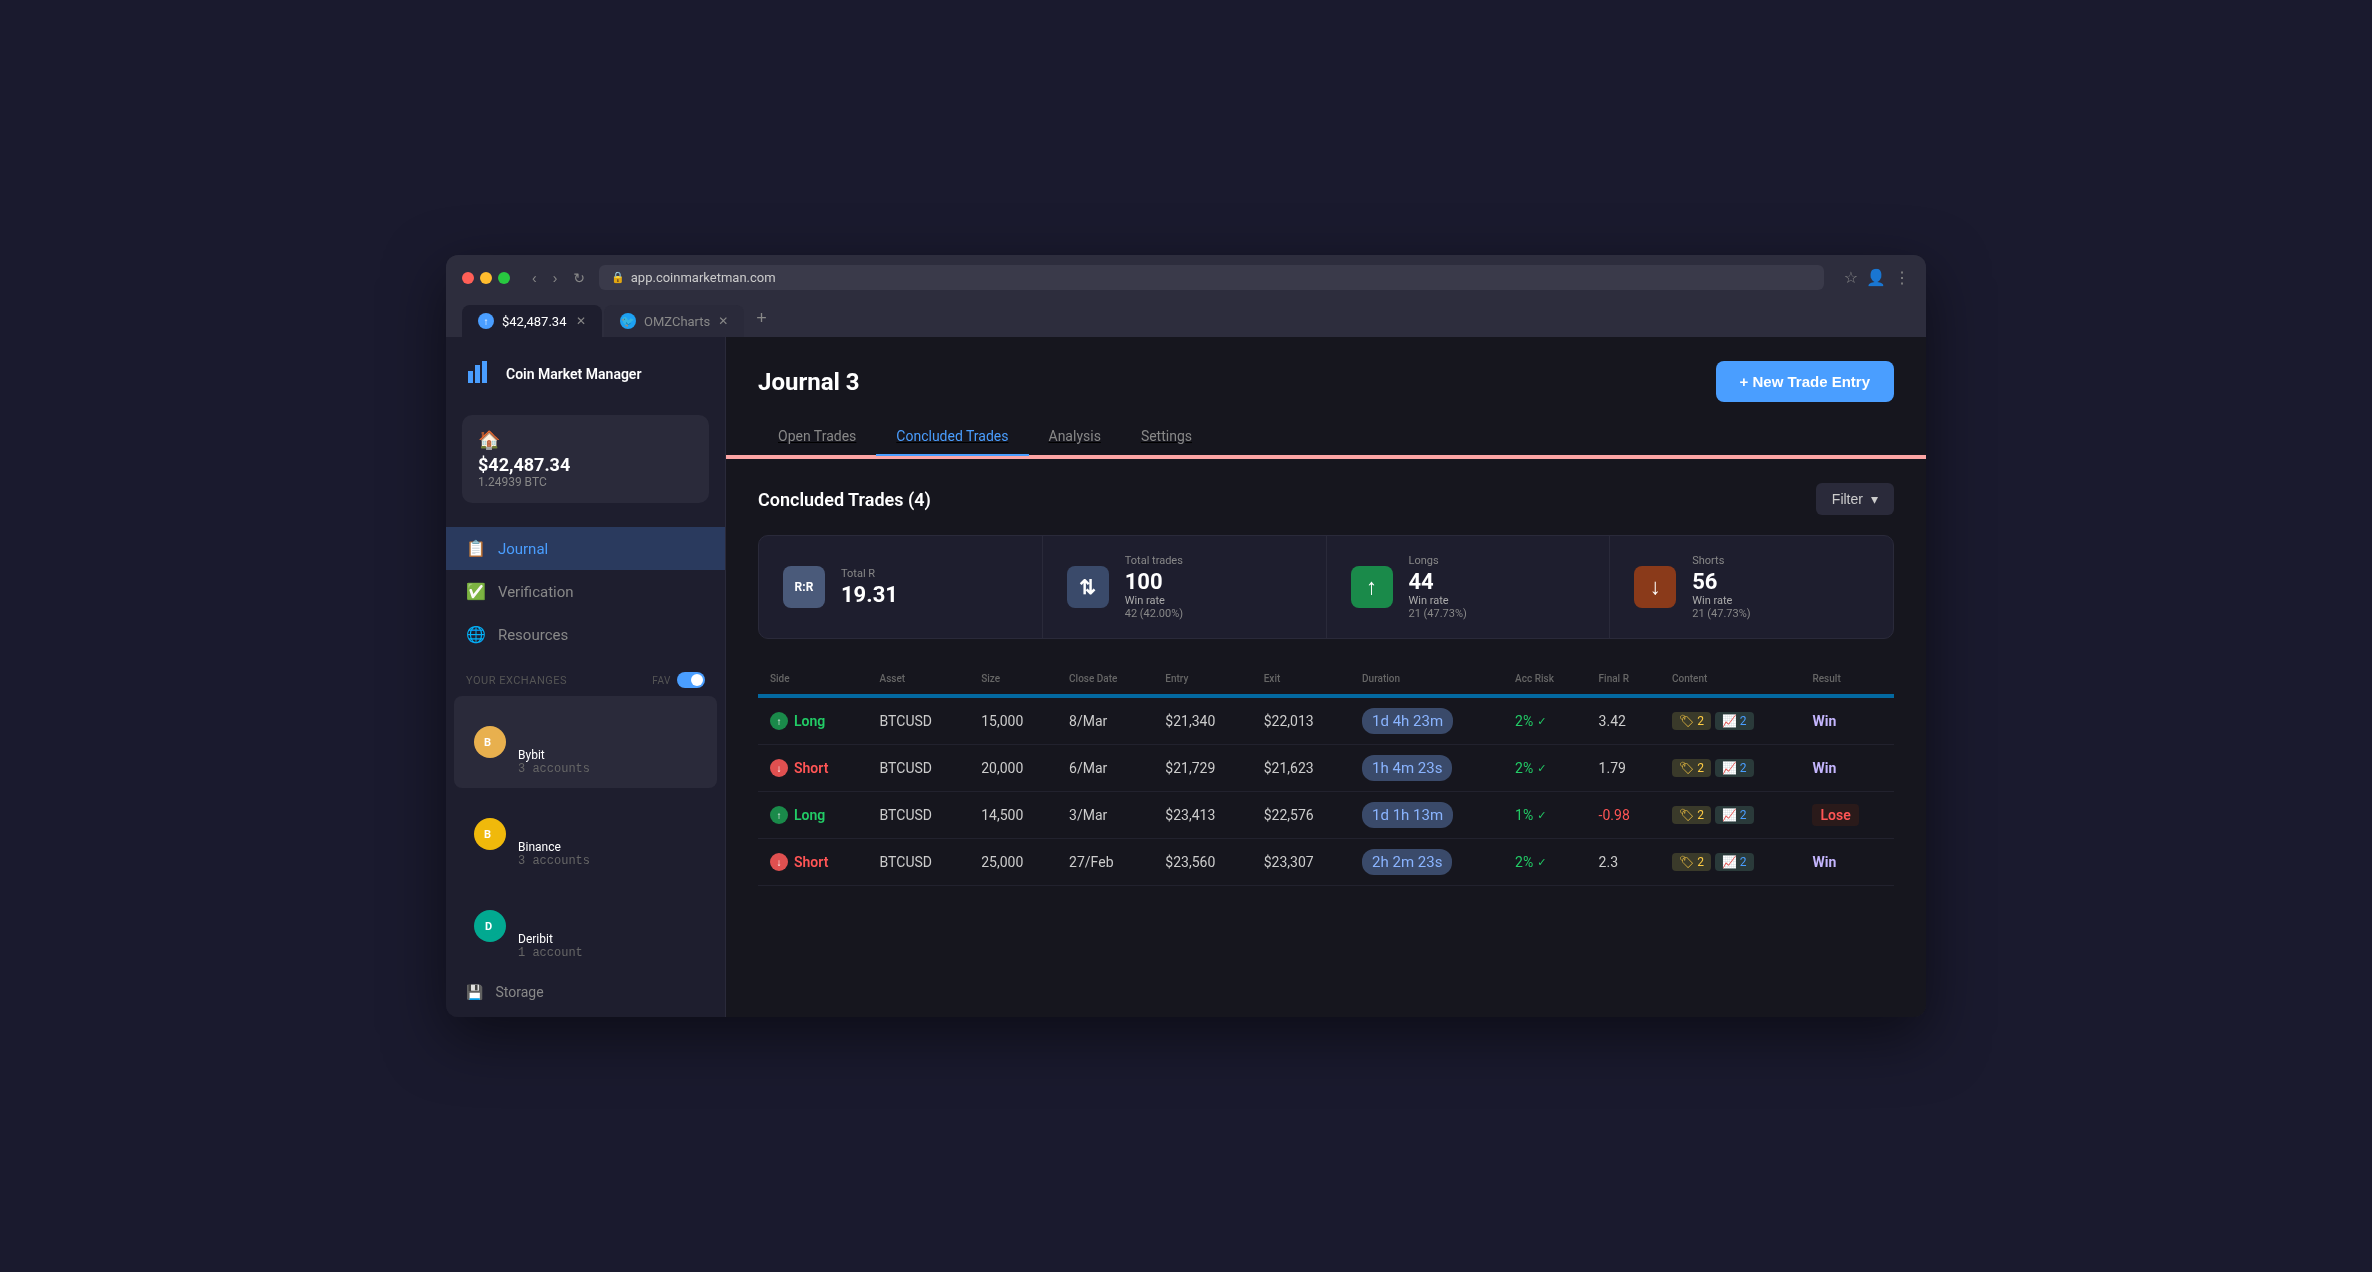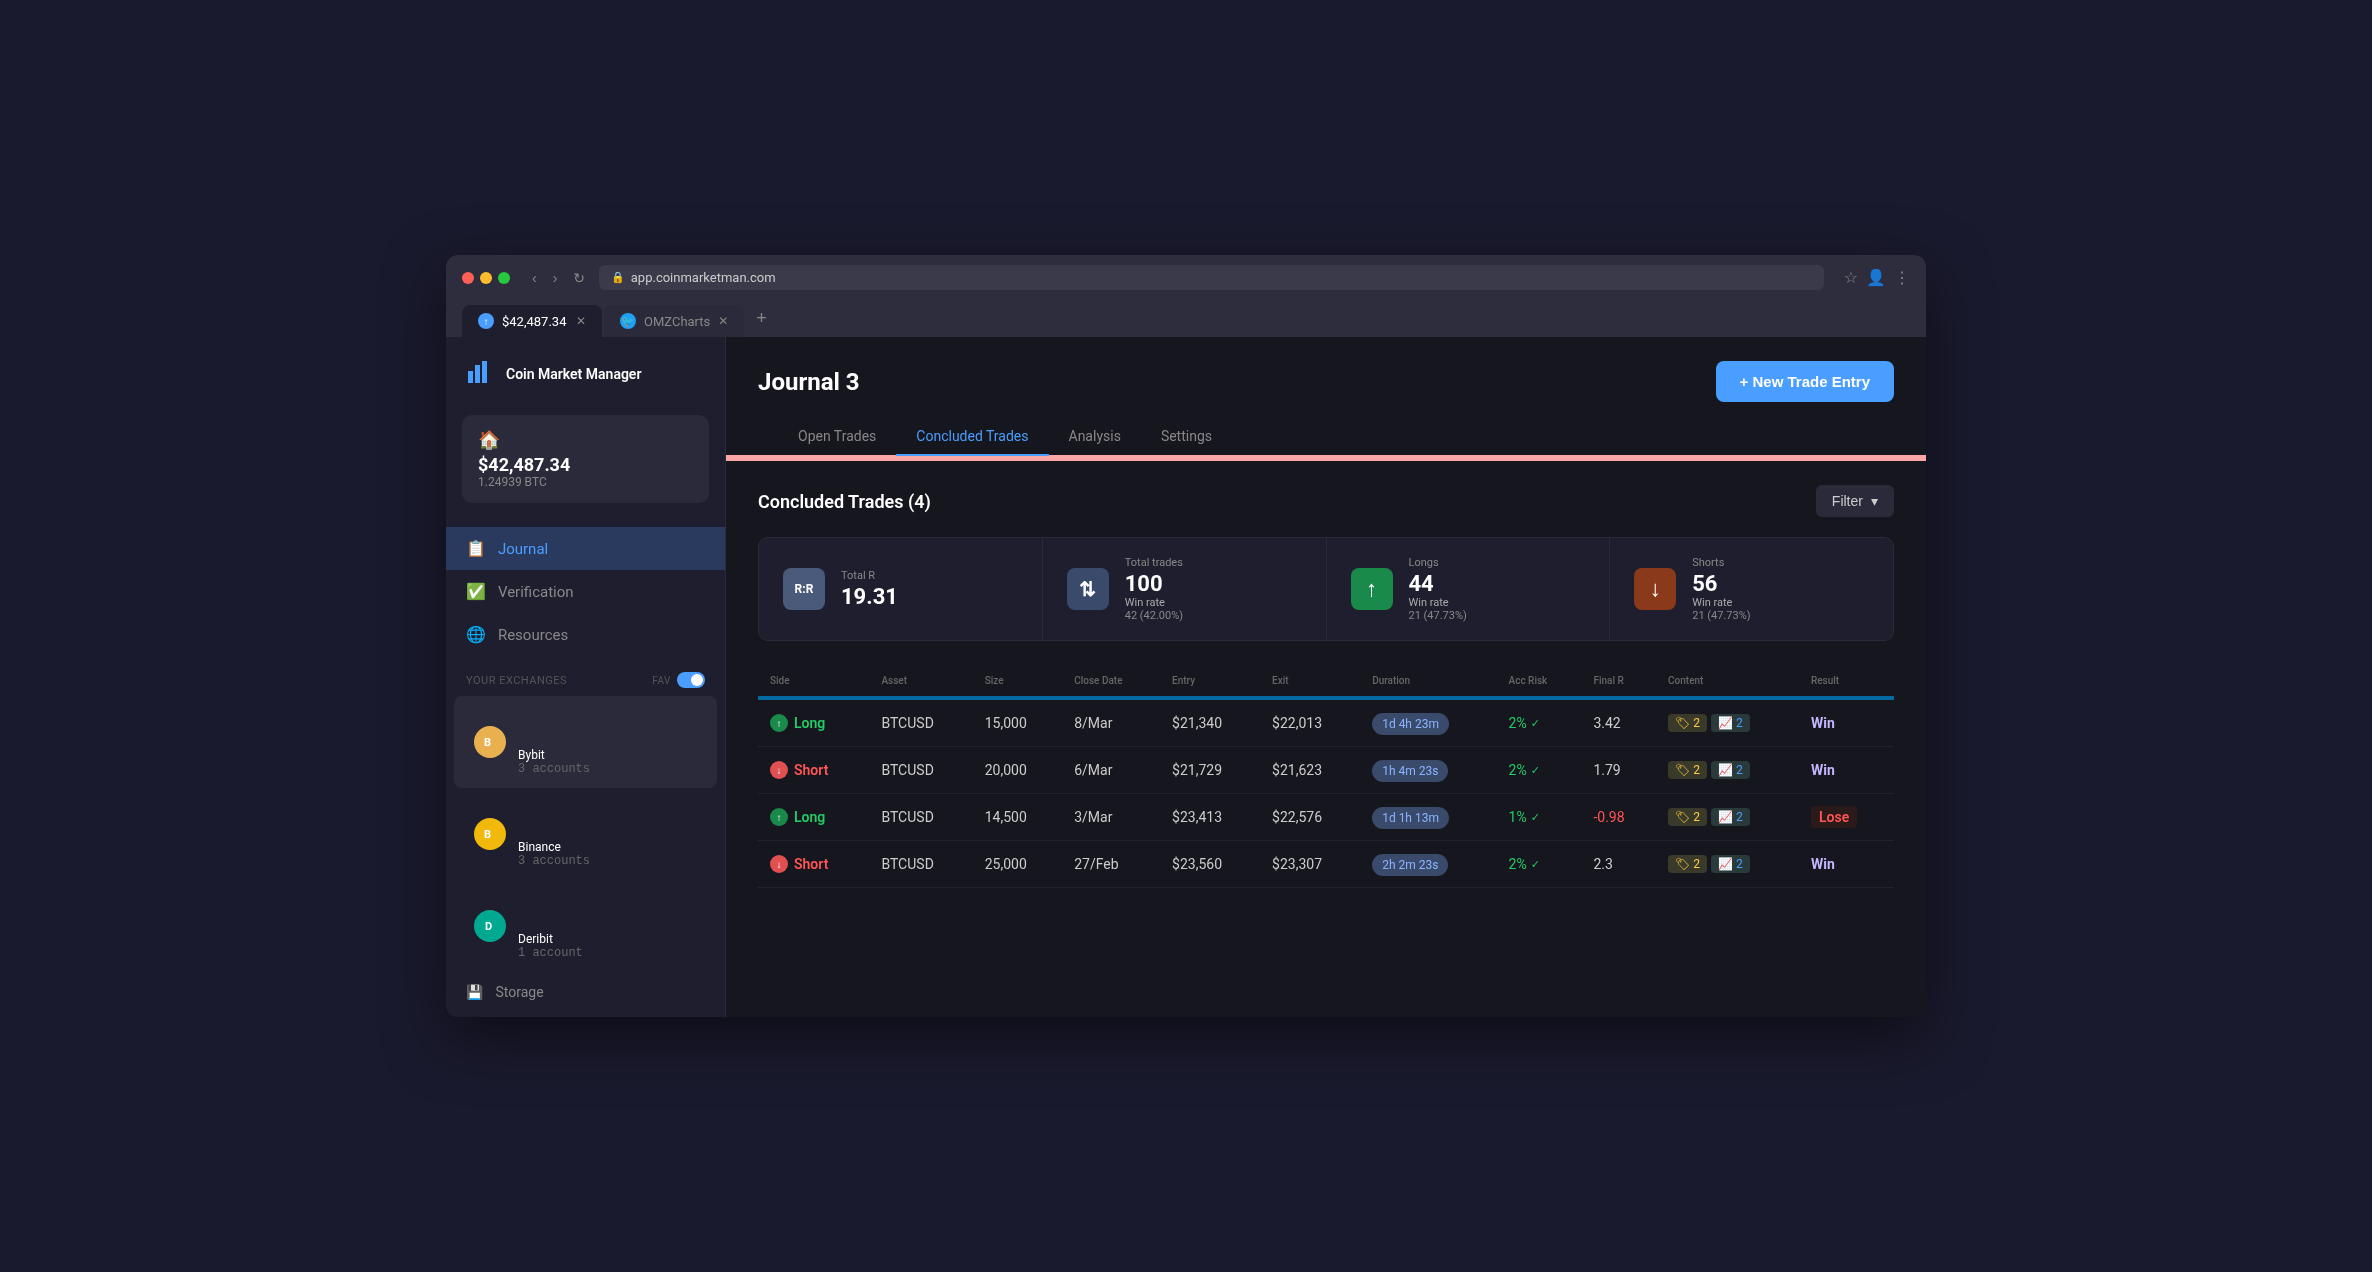--- a/index.html
+++ b/index.html
@@ -352,22 +352,23 @@
       padding: 12px 24px;
       border-radius: 8px;
       font-size: 15px;
       font-weight: 600;
       cursor: pointer;
     }
 
     .page-tabs {
       display: flex;
       gap: 0;
-      padding: 16px 52px 0;
-      border-bottom: 6px solid #fca5a5;
+      padding: 16px 32px 0;
+      border-bottom: 4px solid #fca5a5;
+      text-decoration: underline;
     }
 
     .page-tab {
       padding: 10px 20px;
       color: #888;
       cursor: pointer;
       font-size: 14px;
       border-bottom: 2px solid transparent;
       margin-bottom: -1px;
     }
@@ -516,21 +517,21 @@
     .side-text.short { color: #ff5555; }
 
     .size-long { color: #22cc66; }
     .size-short { color: #ff8855; }
 
     .duration-badge {
       background: #3a4a6a;
       color: #8ab4ff;
       padding: 4px 10px;
       border-radius: 12px;
-      font-size: 12px;
+      font-size: 15px;
     }
 
     .risk-cell {
       display: flex;
       align-items: center;
       gap: 4px;
       color: #22cc66;
     }
 
     .check-icon { color: #22cc66; font-size: 11px; }

